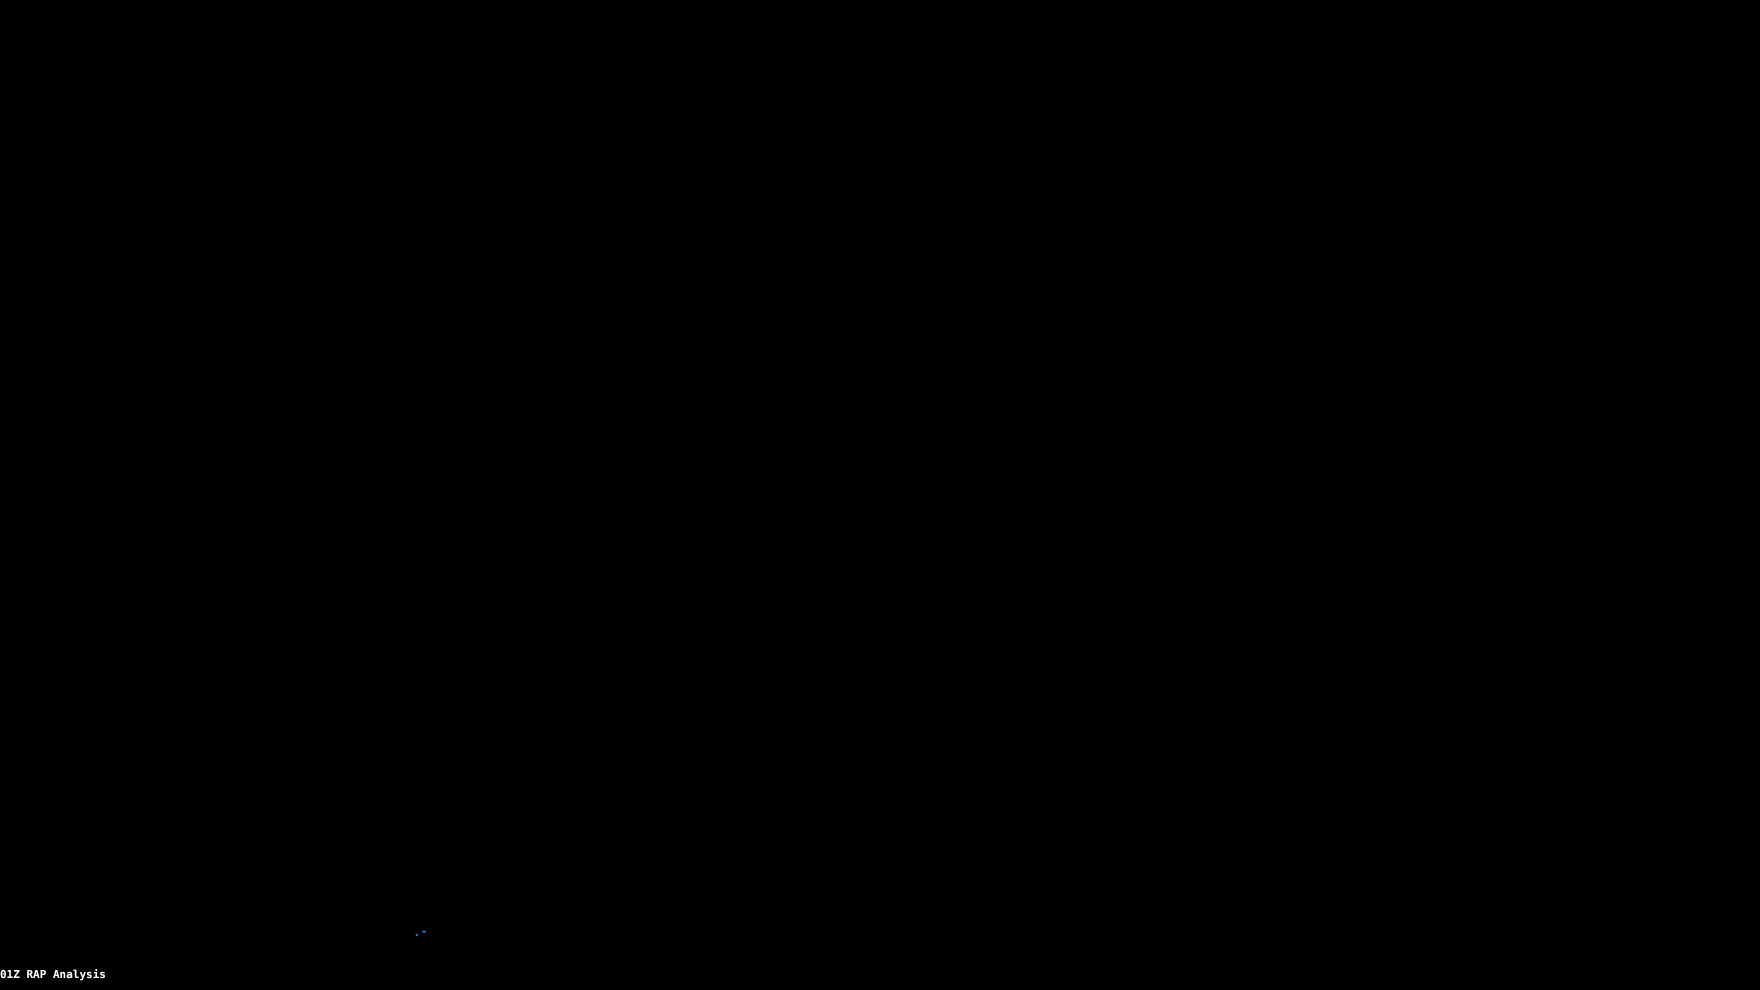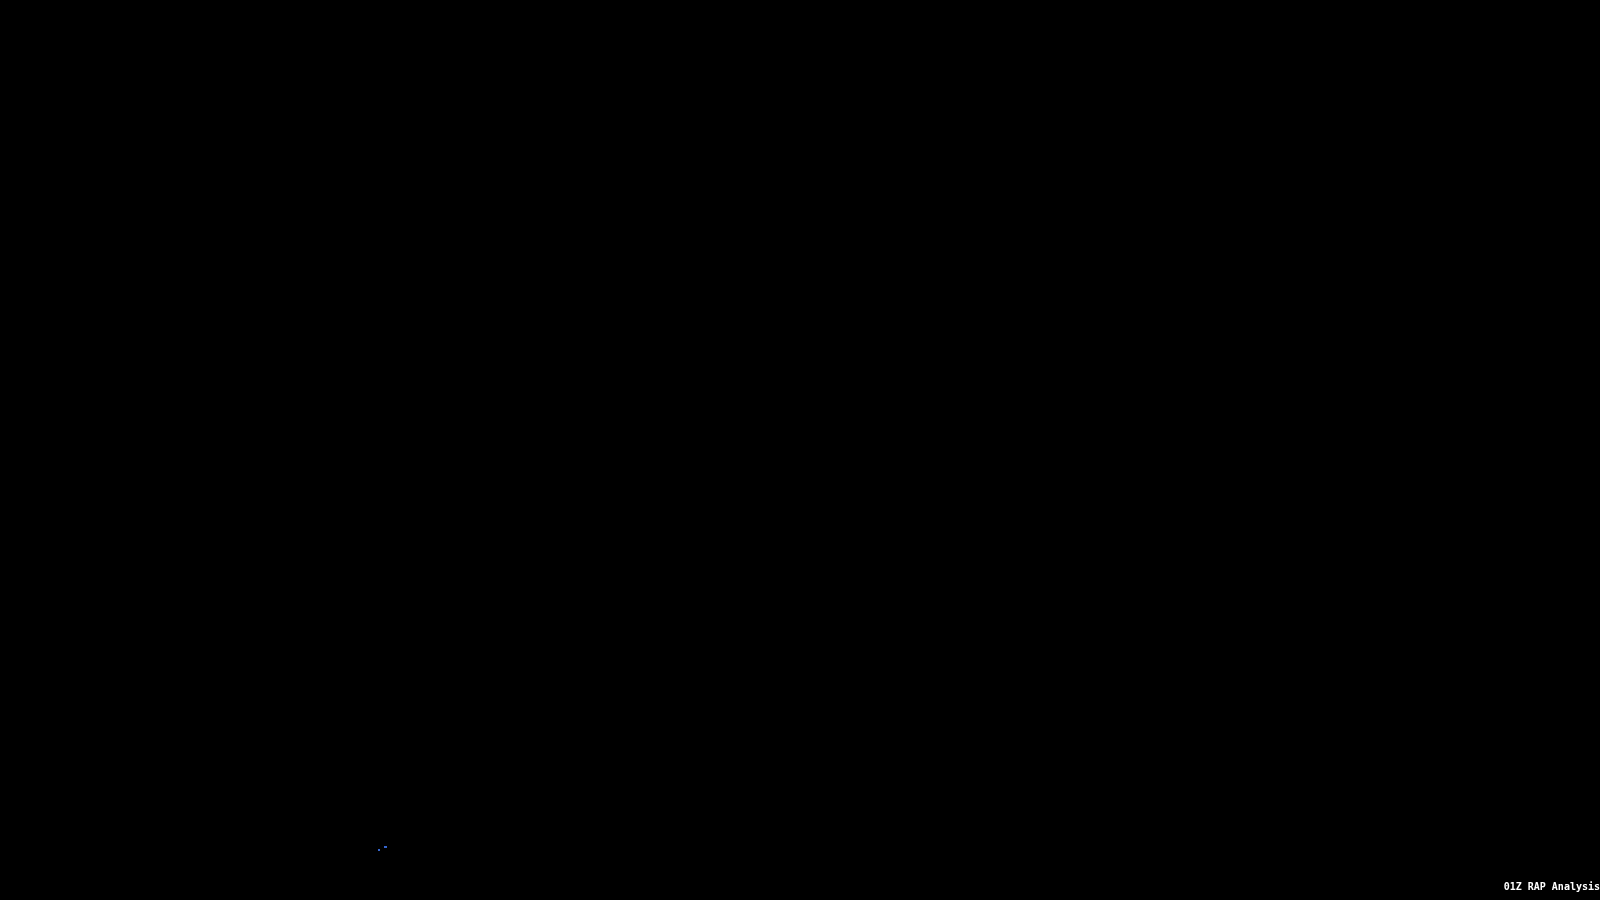--- a/index.html
+++ b/index.html
@@ -15,28 +15,27 @@
     position: relative;
     width: 1600px;
     height: 900px;
     background: #000000;
   }
   .chart-title {
     position: absolute;
     left: 0;
     right: 0;
     bottom: 7px;
-    text-align: right;
+    text-align: left;
     color: #ffffff;
     font-family: "DejaVu Sans Mono", "Liberation Mono", monospace;
     font-size: 10px;
     font-weight: bold;
     letter-spacing: 0px;
     line-height: 12px;
-    padding-left: 41px;
     -webkit-font-smoothing: none;
   }
   .speck {
     position: absolute;
     background: #3565cd;
   }
 </style>
 </head>
 <body>
 

